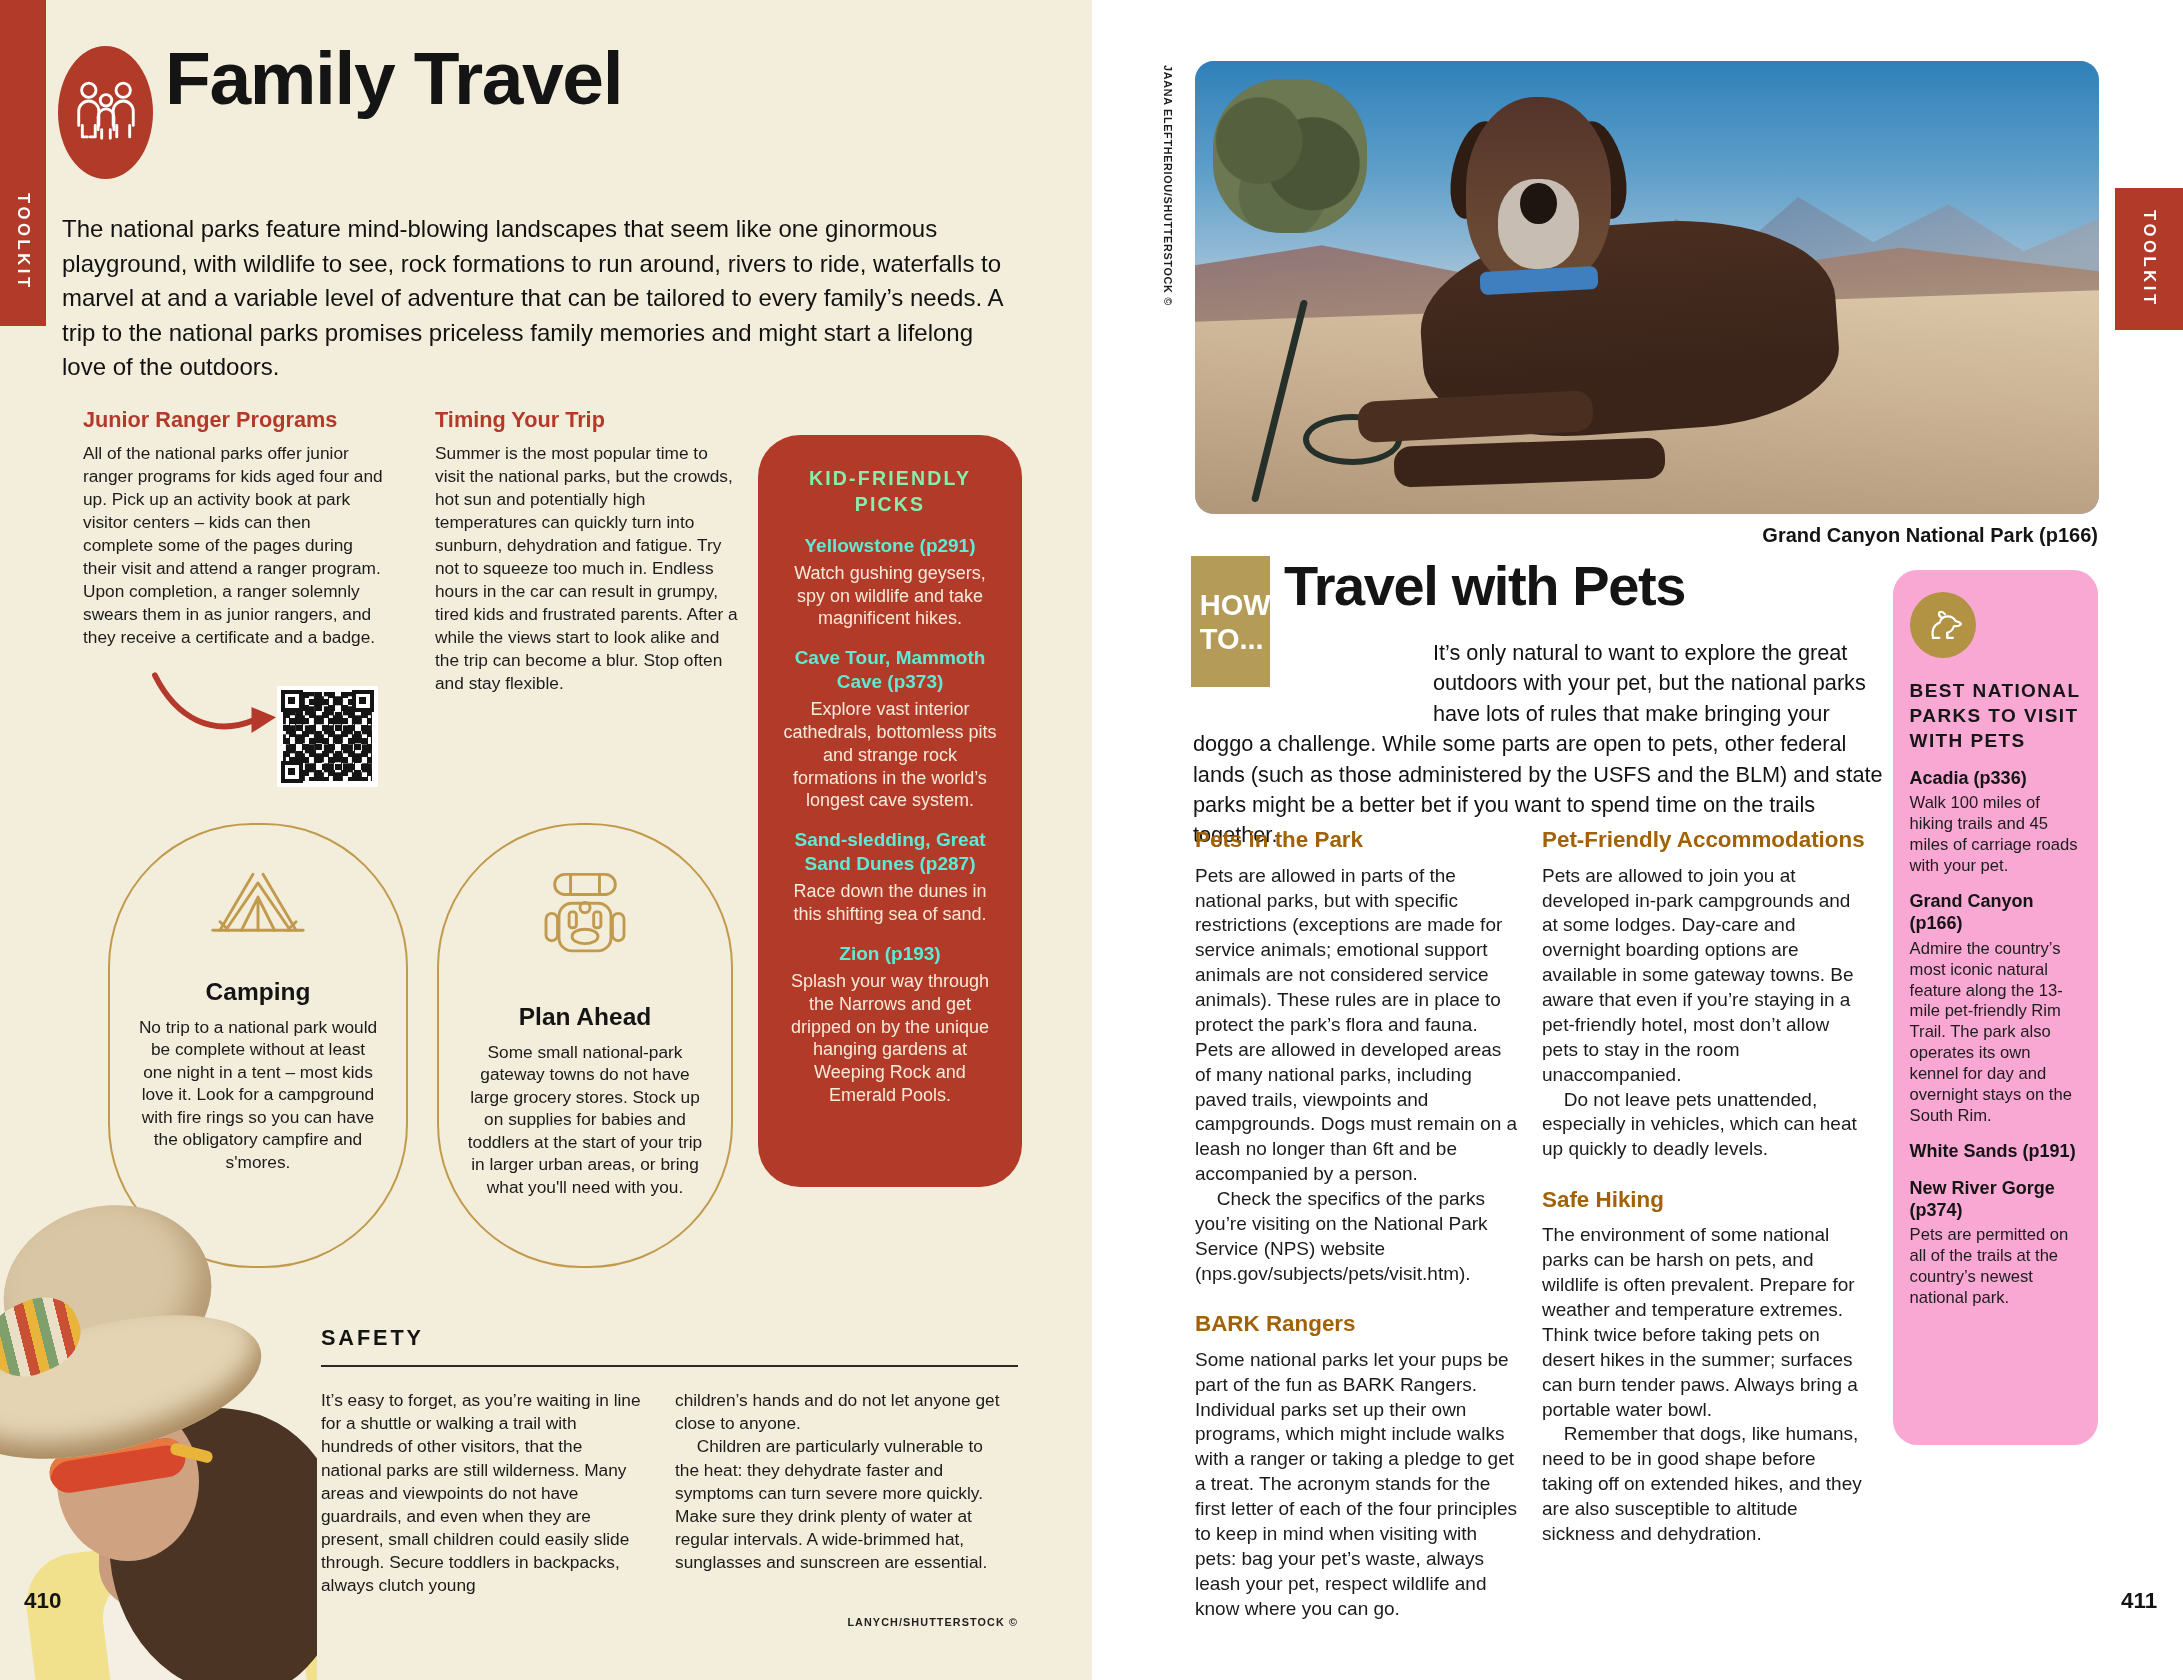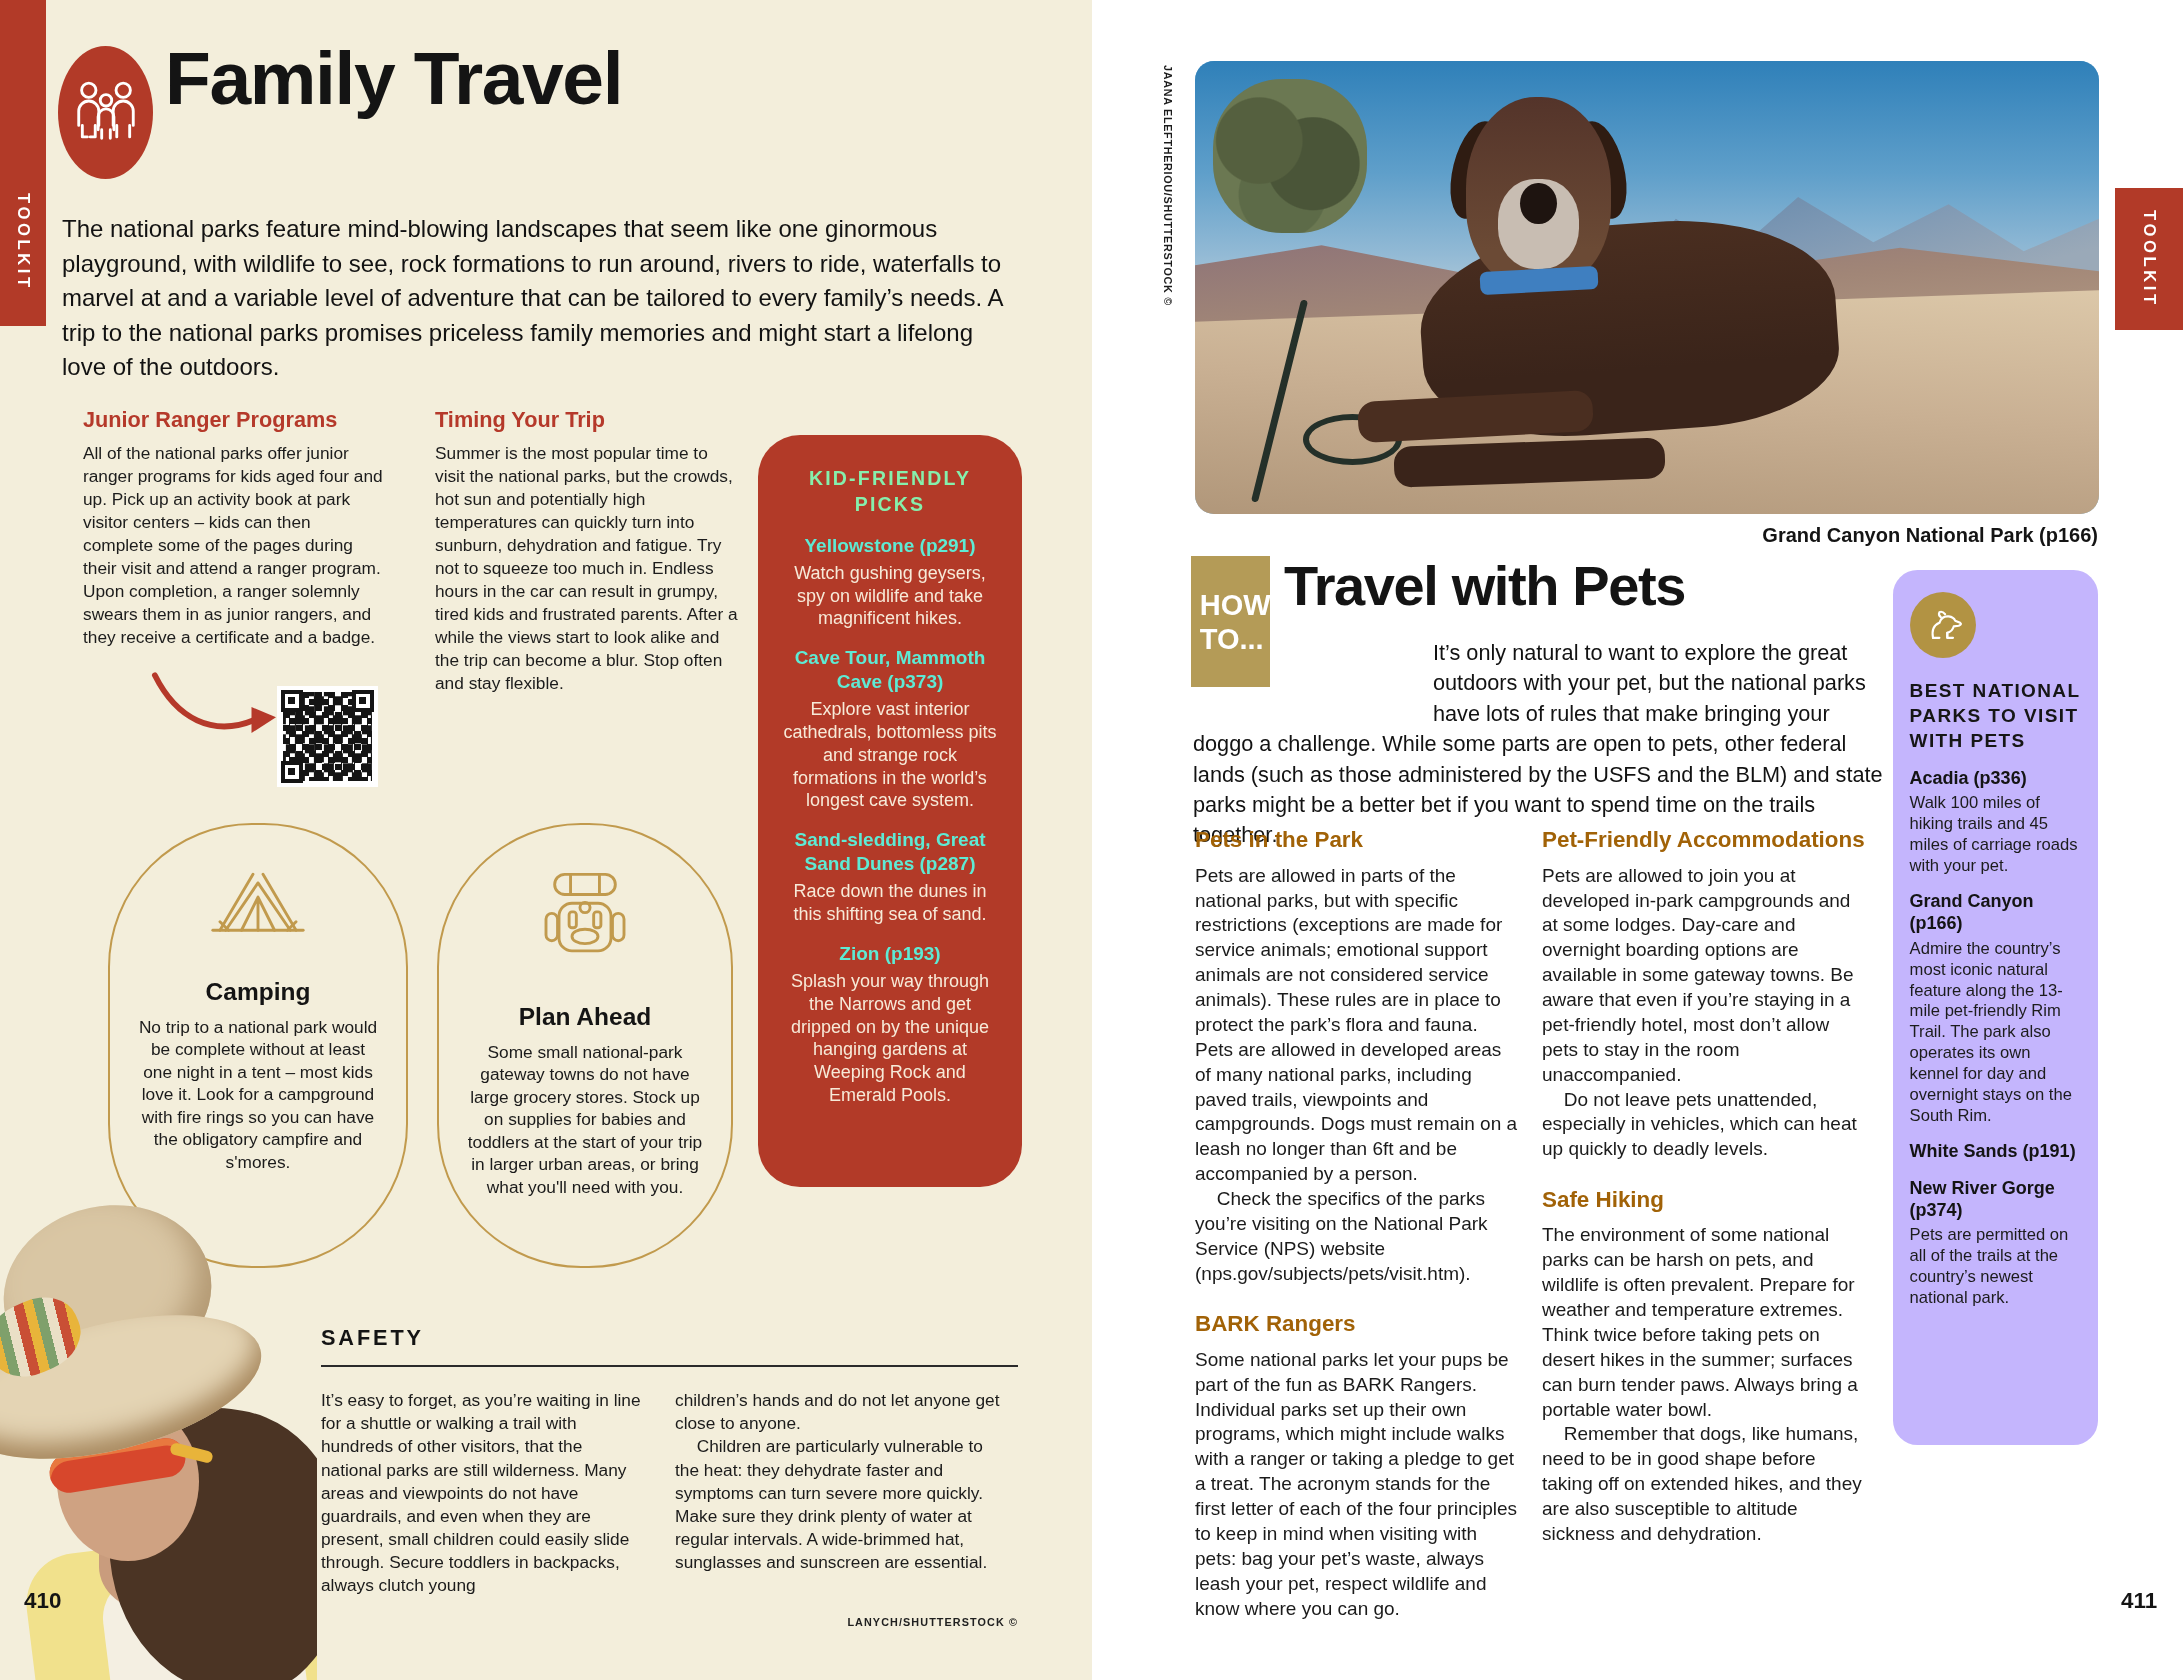--- a/index.html
+++ b/index.html
@@ -111,21 +111,21 @@
   .intro-right{left:1193px;top:638px;width:690px;font-size:21.7px;line-height:1.4;font-weight:500;color:#121212;}
   .intro-spacer{float:left;width:240px;height:64px;}
 
   .rcol{position:absolute;}
   .rcol-1{left:1195px;top:827px;width:323px;}
   .rcol-2{left:1542px;top:827px;width:326px;}
   .rhead{color:#a16207;font-weight:700;font-size:22.4px;line-height:1.12;margin:0 0 11.6px 0;}
   .rhead-2{margin-top:24.5px;}
   .rbody{font-size:19px;line-height:1.31;margin:0;}
 
-  .bestbox{left:1893px;top:570px;width:205px;height:875px;background:#c4b5fd;border-radius:24.5px;box-sizing:border-box;padding:0 16.6px;}
+  .bestbox{left:1893px;top:570px;width:205px;height:875px;background:#f9a8d4;border-radius:24.5px;box-sizing:border-box;padding:0 16.6px;}
   .dog-badge{position:absolute;left:16.6px;top:21.7px;width:66px;height:66px;border-radius:50%;background:#b29343;display:flex;align-items:center;justify-content:center;}
   .best-head{margin:108px 0 0 0;font-size:19px;font-weight:800;letter-spacing:1.4px;line-height:1.32;color:#161616;}
   .best-title{font-size:18px;font-weight:700;line-height:1.22;margin:14.4px 0 3.6px 0;color:#141414;}
   .best-body{font-size:16.6px;line-height:1.26;margin:0;color:#1c1c1c;}
   .tab-right{left:2115px;top:188px;width:68px;height:142px;}
 </style>
 </head>
 <body>
 
 <div class="spread">

